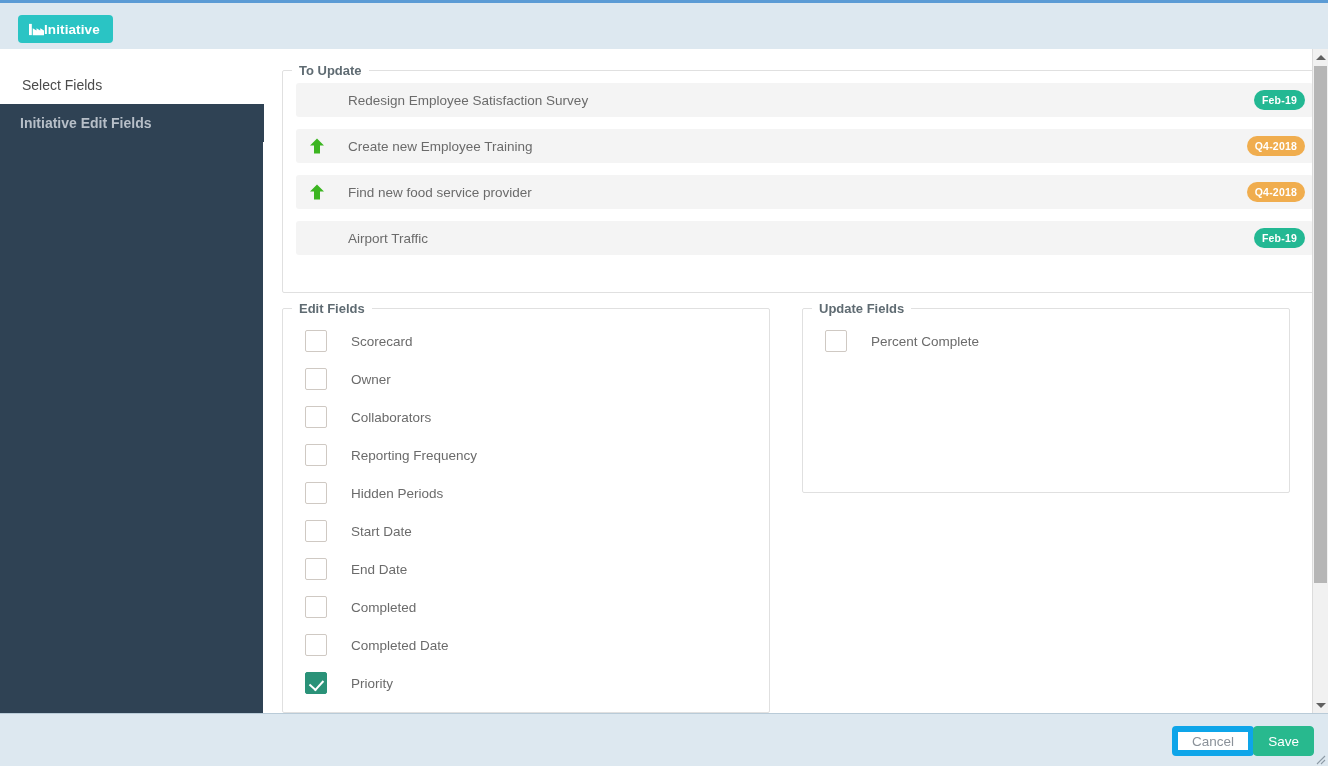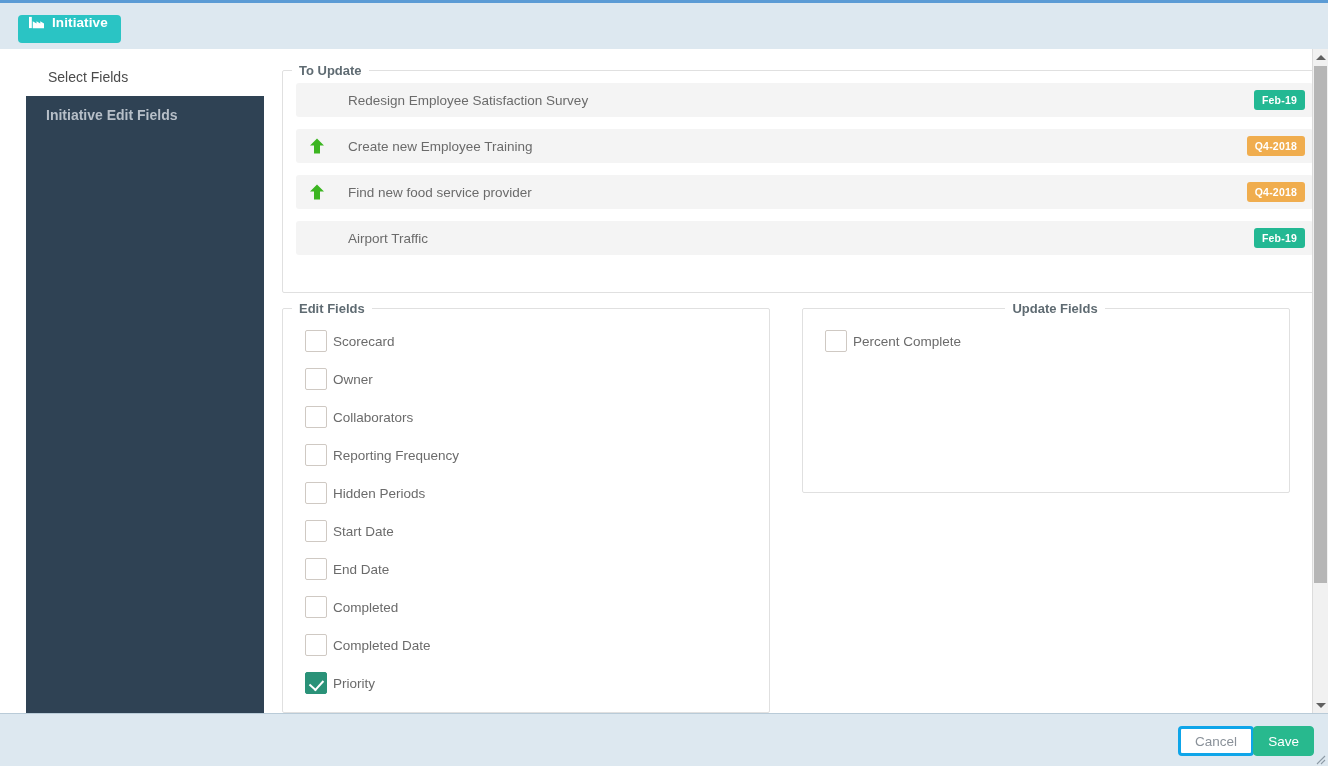--- a/index.html
+++ b/index.html
@@ -25,22 +25,21 @@
     background: #5b9bd5;
   }
   .header-bar {
     position: absolute; top: 3px; left: 0;
     width: 1328px; height: 46px;
     background: #dde8f0;
   }
   .badge-initiative {
     position: absolute; top: 12px; left: 18px;
     height: 28px;
-    display: flex; align-items: flex-start;
-    gap: 8px;
+    display: flex; align-items: center;
     padding: 0 13px 0 11px;
     background: #2ac4c4;
     border-radius: 4px;
     color: #ffffff;
     font-size: 13.5px;
     font-weight: bold;
     letter-spacing: .1px;
     white-space: nowrap;
     cursor: pointer;
   }
@@ -49,25 +48,24 @@
   
   .body-wrap {
     position: absolute;
     top: 49px; left: 0;
     width: 1328px; height: 664px;
     background: #ffffff;
   }
 
   
   .sidebar {
-    position: absolute; top: 8px; left: 0;
+    position: absolute; top: 16px; left: 0;
     width: 279px; height: 664px;
     background: #ffffff;
     border-right: 1px solid #e3e3e3;
-    margin-left: 26px;
   }
   .side-head {
     height: 39px;
     display: flex; align-items: center;
     padding-left: 22px;
     font-size: 14px;
     color: #4b4b4b;
     background: #ffffff;
   }
   .side-item {
@@ -149,38 +147,37 @@
     color: #6b6b6b;
   }
   .tu-badge {
     position: absolute;
     right: 8px; top: 50%;
     transform: translateY(-50%);
     font-size: 10.5px;
     font-weight: bold;
     color: #ffffff;
     padding: 4px 8px 4px 8px;
-    border-radius: 3px;
+    border-radius: 10px;
     letter-spacing: .2px;
     white-space: nowrap;
   }
 
   
   .edit-fields {
     position: absolute;
     top: 252px; left: 18px;
     width: 488px;
     min-height: 404px;
   }
   .update-fields {
     position: absolute;
     top: 252px; left: 538px;
     width: 488px;
     height: 192px;
-    text-align: center;
   }
   .cb-list { padding: 6px 0 10px 0; }
   .cb-row {
     height: 38px;
     display: flex;
     align-items: center;
     padding-left: 22px;
     cursor: pointer;
   }
   .cb-box {
@@ -199,21 +196,21 @@
   .cb-box.checked::after {
     content: "";
     position: absolute;
     left: 6px; top: 4px;
     width: 7px; height: 11px;
     border: solid #ffffff;
     border-width: 0 2.4px 2.4px 0;
     transform: rotate(42deg);
   }
   .cb-label {
-    margin-left: 6px;
+    margin-left: 24px;
     font-size: 13.5px;
     color: #6b6b6b;
     white-space: nowrap;
   }
 
   
   .vscroll {
     position: absolute;
     top: 49px; right: 0;
     width: 16px; height: 664px;
@@ -260,21 +257,21 @@
     display: flex; align-items: center; justify-content: center;
     font-size: 13.5px;
     border-radius: 4px;
     cursor: pointer;
     padding: 0 14px;
   }
   .btn-cancel {
     right: 74px;
     background: #ffffff;
     color: #8a9199;
-    border: 3px solid #0ea5e9;
+    border: 6px solid #0ea5e9;
   }
   .btn-save {
     right: 14px;
     background: #28b98e;
     color: #ffffff;
     border: 1px solid #28b98e;
     font-weight: normal;
   }
   .resize-grip {
     position: absolute;

